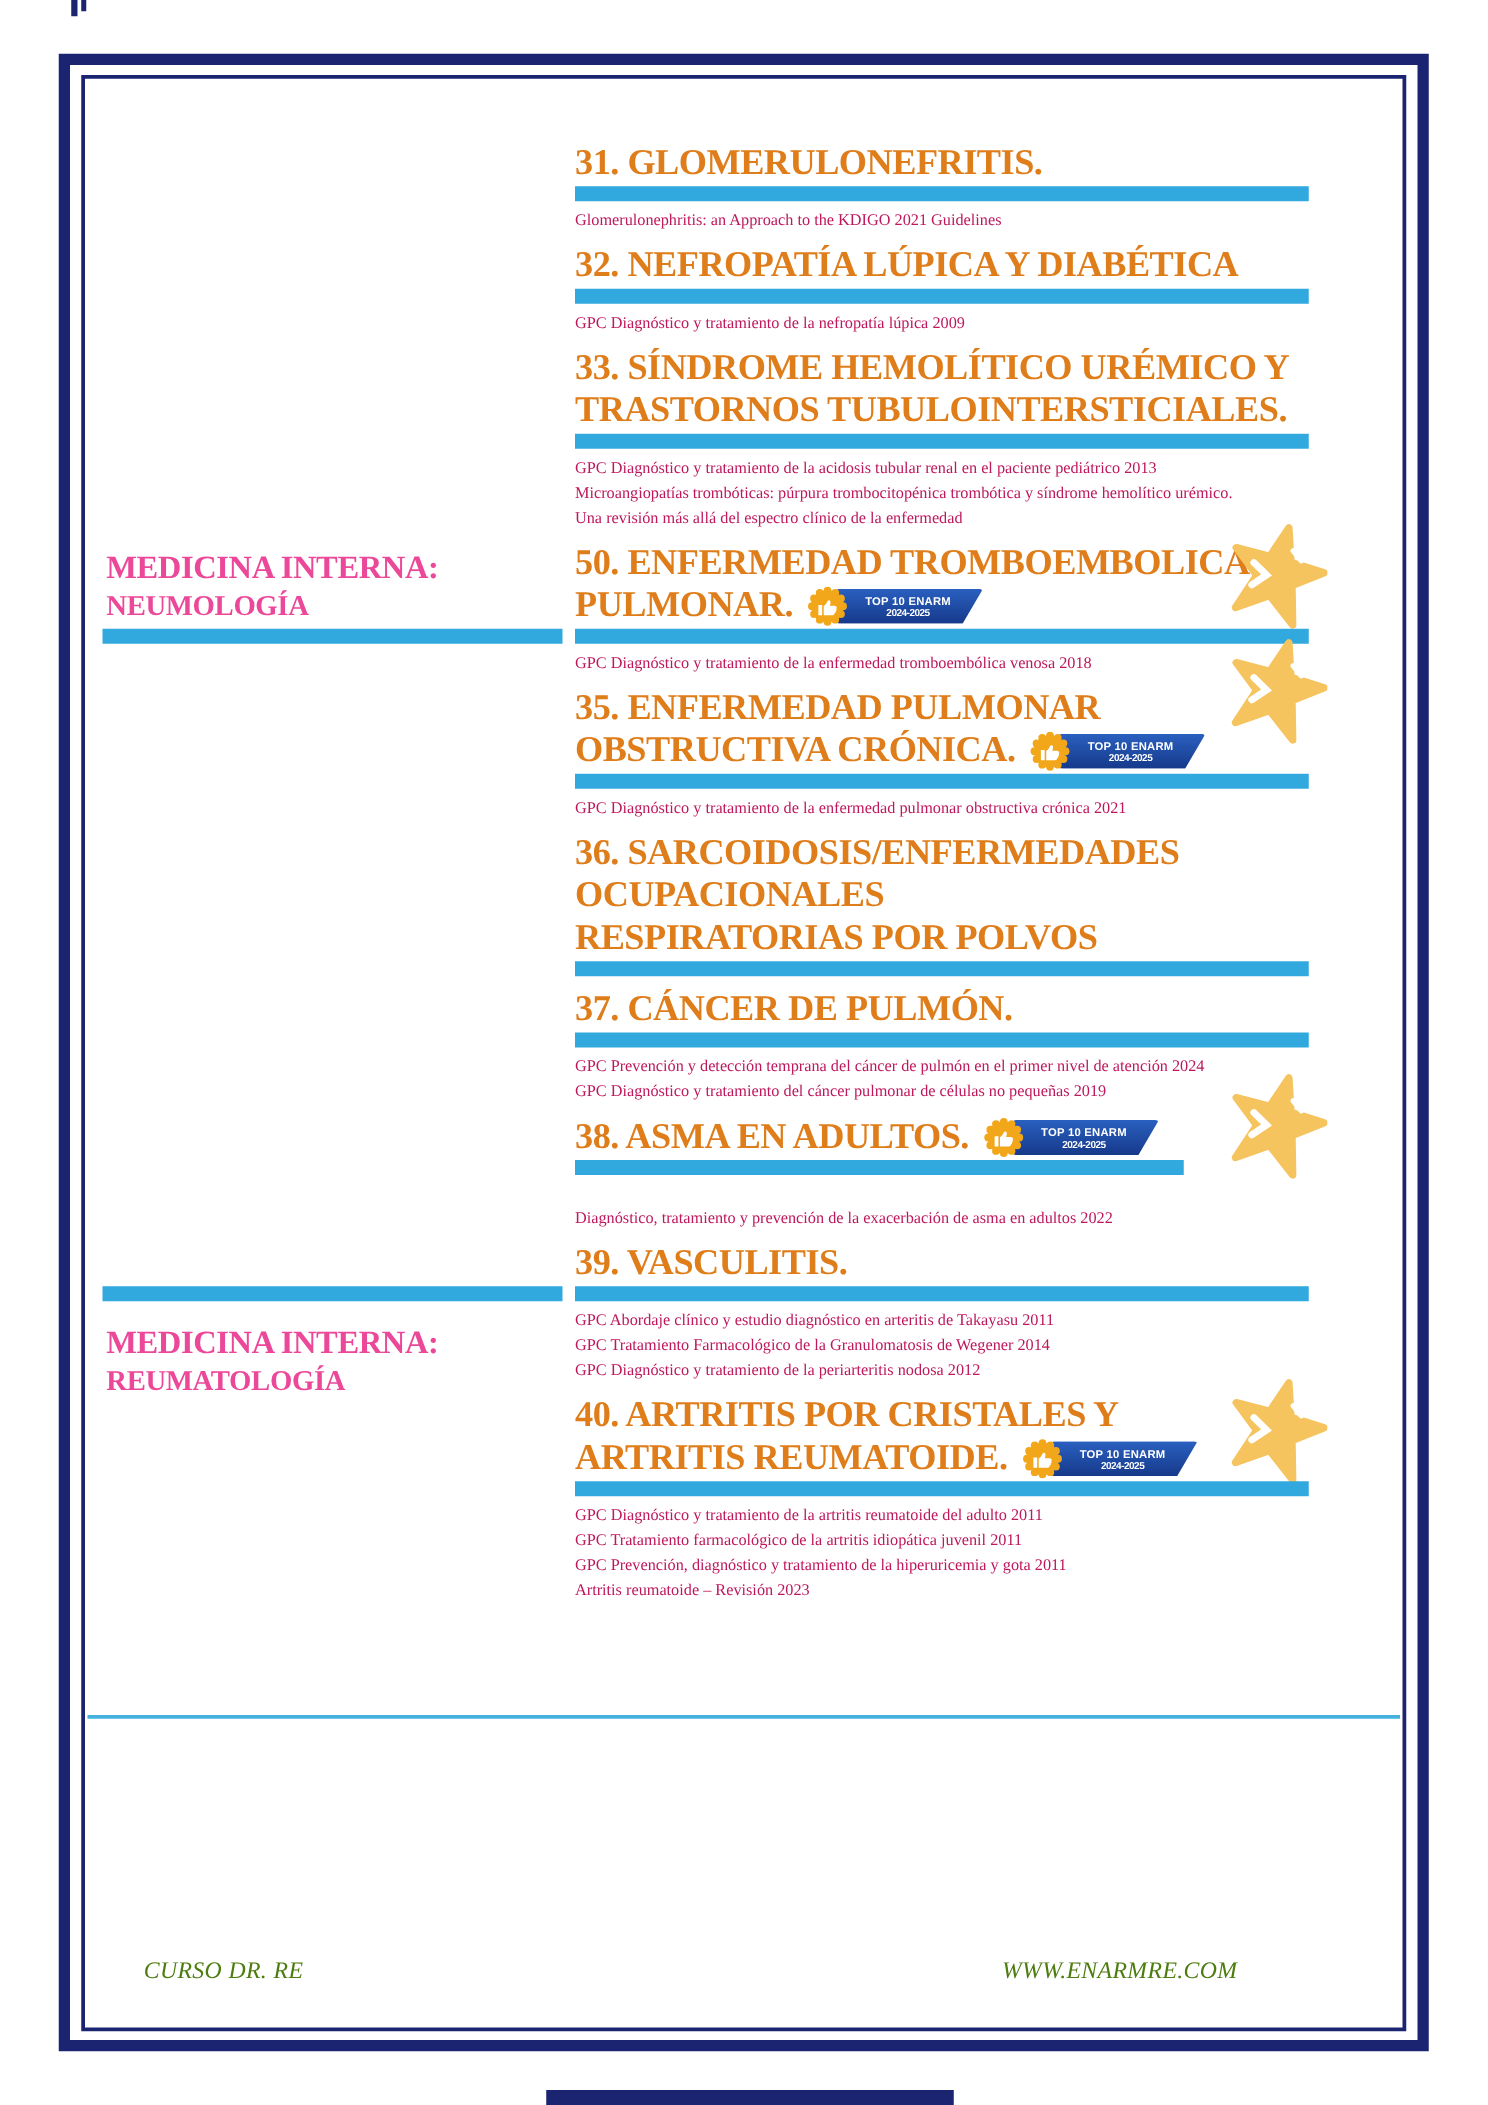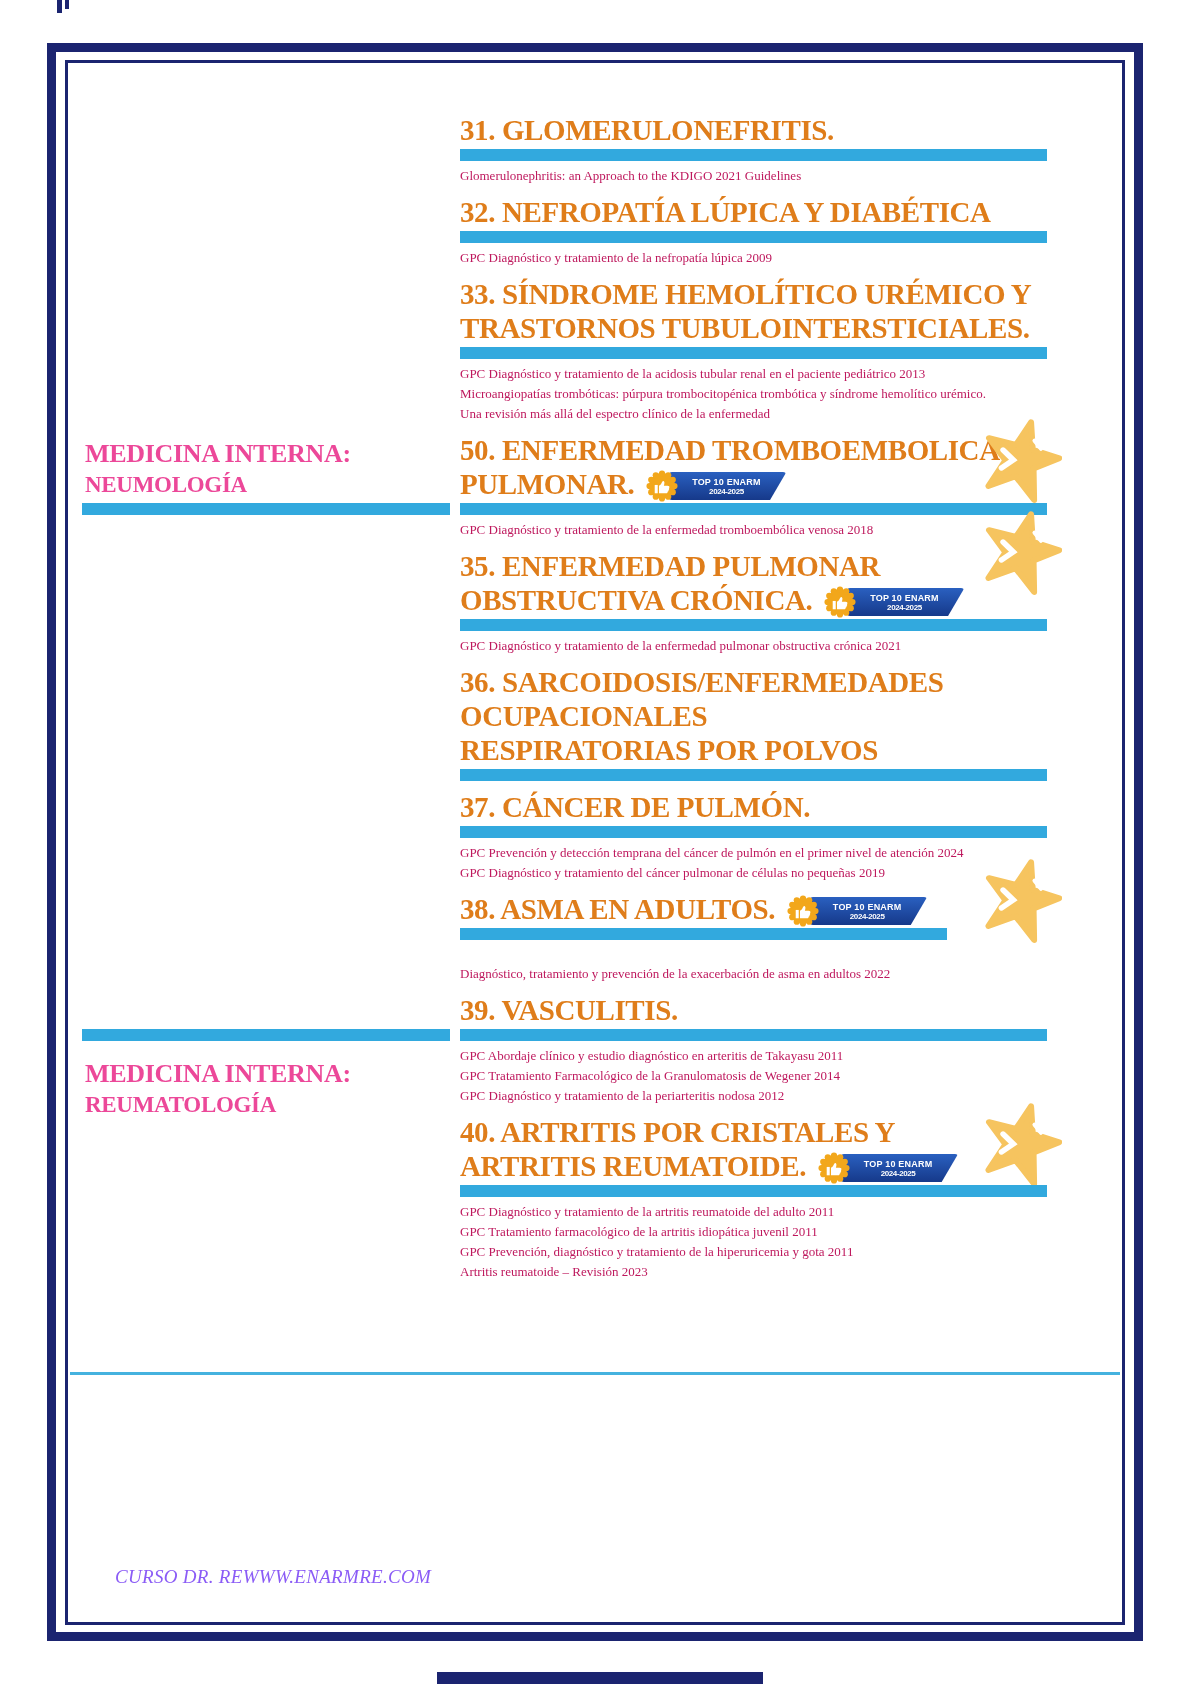--- a/index.html
+++ b/index.html
@@ -42,22 +42,22 @@
           font-family:"Liberation Sans",sans-serif;z-index:1;}
   .rb1{font-size:9px;line-height:10px;font-weight:bold;letter-spacing:.2px;white-space:nowrap;}
   .rb2{font-size:8px;line-height:9px;font-weight:bold;white-space:nowrap;}
 
   
   .star{position:absolute;left:518px;width:84px;height:88px;}
   .star-a{top:-16px;} .star-b{top:-40px;} .star-c{top:-35px;} .star-d{top:-14px;}
 
   .divider{position:absolute;left:70px;top:1372px;width:1050px;height:3px;background:#45B2DF;}
 
-  .footer{position:absolute;left:115px;right:200px;top:1566px;display:flex;justify-content:flex-start;
-          font-style:italic;font-size:19px;color:#8b5cf6;letter-spacing:.3px;}
+  .footer{position:absolute;left:115px;right:200px;top:1566px;display:flex;justify-content:space-between;
+          font-style:italic;font-size:19px;color:#4d7c0f;letter-spacing:.3px;}
 </style>
 </head>
 <body>
 
 <div class="page">
   <div class="top-mark-1"></div>
   <div class="top-mark-2"></div>
   <div class="frame-outer"></div>
   <div class="frame-inner"></div>
 

